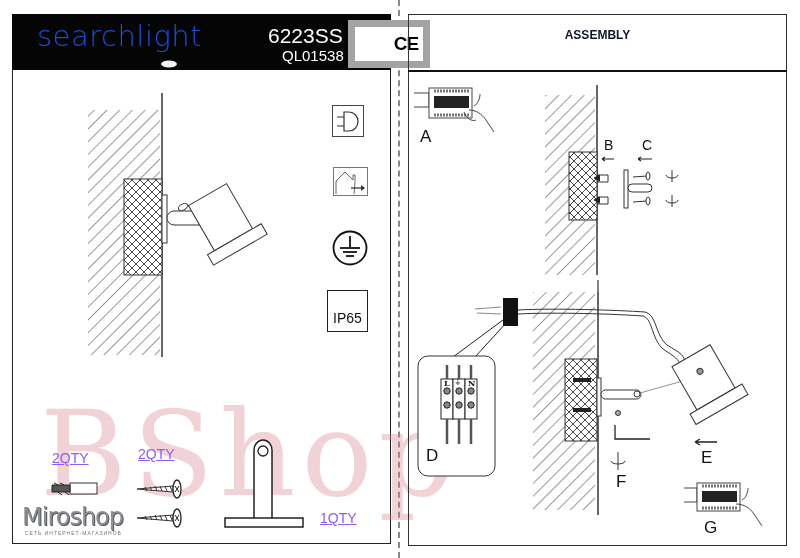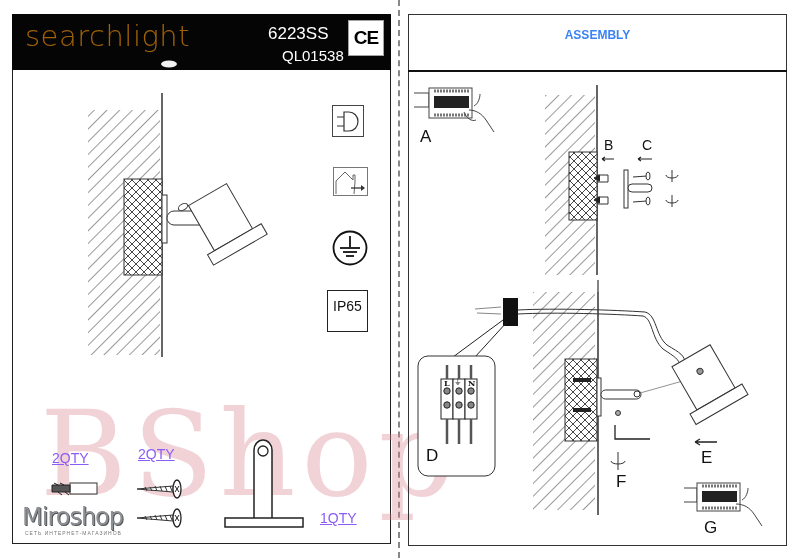--- a/index.html
+++ b/index.html
@@ -2,27 +2,27 @@
 <html><head>
 <meta charset="utf-8">
 <style>
   html, body { margin:0; padding:0; }
   body { width:800px; height:558px; background:#ffffff; position:relative; overflow:hidden; font-family:"Liberation Sans", sans-serif; color:#111; }
   .abs { position:absolute; }
   .panel-left { left:12px; top:14px; width:379px; height:530px; border:1.5px solid #222; box-sizing:border-box; }
   .panel-right { left:408px; top:14px; width:379px; height:532px; border:1.5px solid #333; box-sizing:border-box; }
   .fold-line { left:398px; top:0; width:0; height:558px; border-left:2px dashed #888; }
   .header-bar { left:12px; top:14px; width:379px; height:56px; background:#050505; }
-  .brand { left:25px; top:19px; color:#a16207; font-family:"DejaVu Sans", sans-serif; font-size:29px; letter-spacing:0.5px; font-weight:300; }
-  .model { left:268px; top:24px; color:#fff; font-size:17px; }
+  .brand { left:37px; top:19px; color:#1d4ed8; font-family:"DejaVu Sans", sans-serif; font-size:29px; letter-spacing:0.5px; font-weight:300; }
+  .model { left:268px; top:24px; color:#fff; font-size:21px; }
   .code { left:282px; top:47px; color:#fff; font-size:15px; }
-  .ce-box { left:348px; top:20px; width:34px; height:34px; background:#fff; border:1px solid #a3a3a3; display:flex; align-items:center; justify-content:center; font-size:19px; font-weight:bold; color:#000; letter-spacing:-1px; }
+  .ce-box { left:348px; top:20px; width:34px; height:34px; background:#fff; border:7px solid #a3a3a3; display:flex; align-items:center; justify-content:center; font-size:19px; font-weight:bold; color:#000; letter-spacing:-1px;padding-left:34px; }
   .right-header { left:408px; top:14px; width:379px; height:58px; border-bottom:2px solid #111; box-sizing:border-box; }
-  .right-title { left:408px; top:28px; width:379px; text-align:center; font-weight:bold; font-size:12px; line-height:14px; color:#3b82f6; }
-  .ip-box { left:327px; top:290px; width:41px; height:42px; border:1.5px solid #222; box-sizing:border-box; font-size:14px; text-align:center; padding-top:7px; }
+  .right-title { left:408px; top:28px; width:379px; text-align:center; font-weight:bold; font-size:12px; line-height:14px; color:#0f172a; }
+  .ip-box { left:327px; top:290px; width:41px; height:42px; border:1.5px solid #222; box-sizing:border-box; font-size:14px; text-align:center; padding-top:19px; }
   .qty { font-size:14px; color:#8b5cf6;text-decoration:underline; }
   .step { font-size:17px; color:#111; }
   .watermark { left:40px; top:385px; font-family:"DejaVu Serif", serif; font-size:118px; color:rgba(215,130,140,0.35); letter-spacing:6px; font-weight:200; pointer-events:none; }
   .miroshop { left:22px; top:503px; font-family:"DejaVu Sans", sans-serif; font-weight:normal; font-size:24px; color:#8c8f94; letter-spacing:-1px; text-shadow:1px 1px 0 #555; }
   .miroshop-sub { left:25px; top:530px; font-size:5px; color:#777; letter-spacing:1px; }
   svg { position:absolute; overflow:visible; }
 </style>
 </head>
 <body>
 

